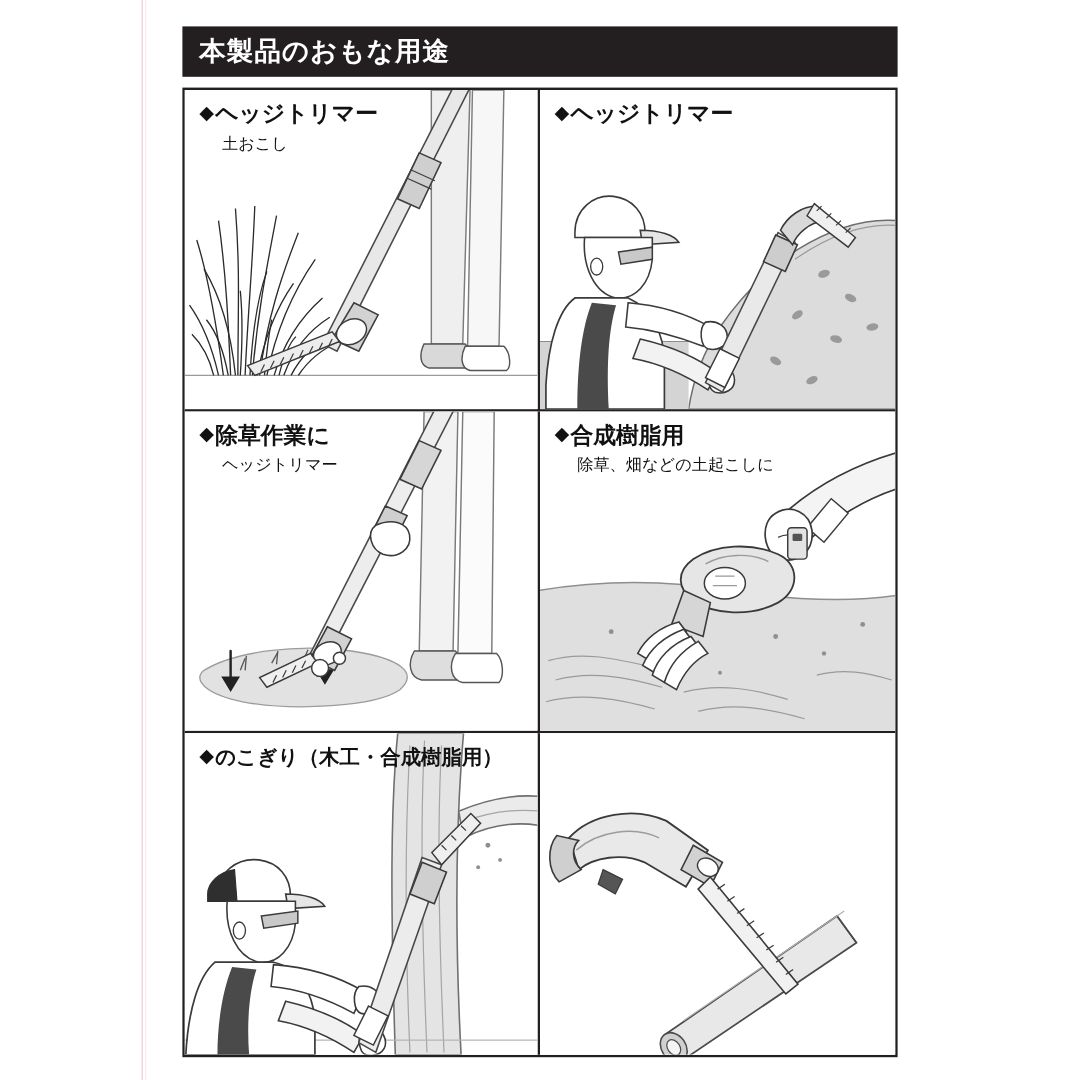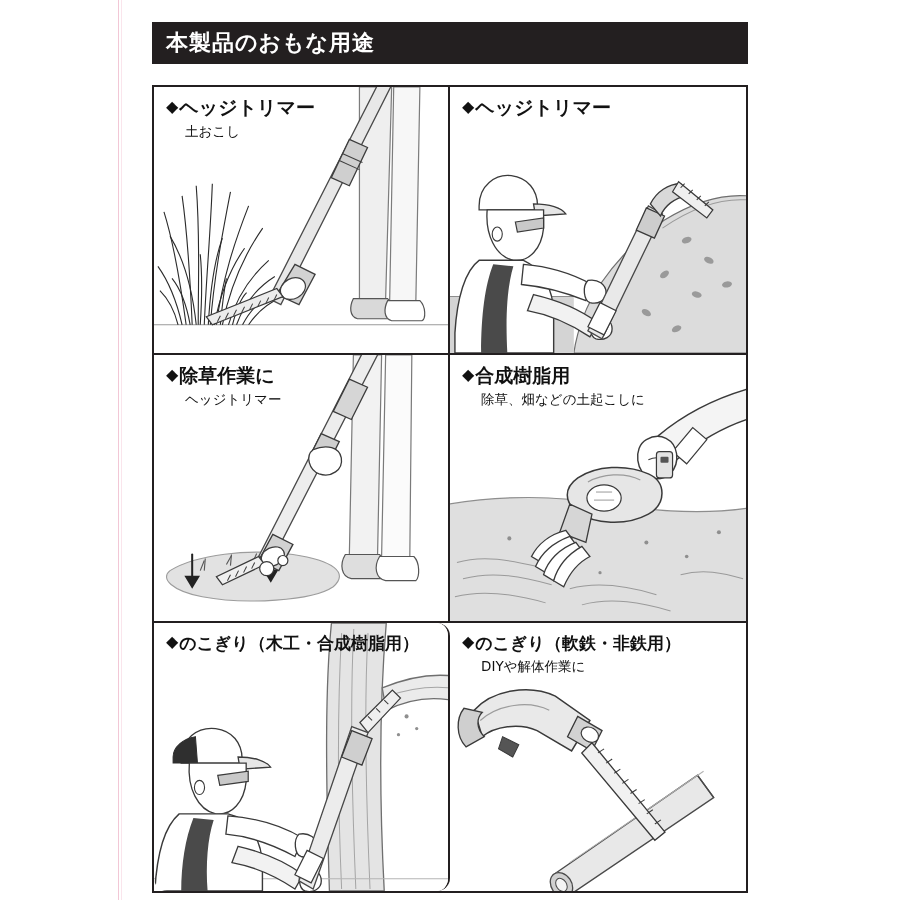--- a/index.html
+++ b/index.html
@@ -54,40 +54,40 @@
   .header-title {
     color: #ffffff;
     font-size: 22px;
     font-weight: bold;
     letter-spacing: 1px;
     font-family: "DejaVu Sans", "Liberation Sans", sans-serif;
   }
 
   
   .grid {
-    margin-top: 21px;
+    margin-top: 9px;
     border: 2px solid #231f20;
     border-bottom: 2px solid #231f20;
     display: grid;
     grid-template-columns: 1fr 1fr;
     grid-template-rows: 268px 268px 268px;
     width: 596px;
     box-sizing: border-box;
     background: #ffffff;
   }
   .cell {
     position: relative;
     overflow: hidden;
     border-right: 2px solid #231f20;
     border-bottom: 2px solid #231f20;
     box-sizing: border-box;
     background: #fff;
   }
   .cell:nth-child(2n) { border-right: none; }
-  .cell:nth-child(5), .cell:nth-child(6) { border-bottom: none; border-radius: 13px; }
+  .cell:nth-child(5), .cell:nth-child(6) { border-bottom: none; }
 
   .caption {
     position: relative;
     z-index: 5;
     padding: 10px 0 0 12px;
     pointer-events: none;
   }
   .cap-title {
     font-size: 19px;
     font-weight: bold;
@@ -496,22 +496,16 @@
               <path d="M164 148 L170 144"></path>
                 <path d="M172 158 L178 154"></path>
               <path d="M180 168 L186 164"></path>
                 <path d="M188 178 L194 174"></path>
               <path d="M196 188 L202 184"></path>
                 <path d="M204 198 L210 194"></path>
             </g>
           </g>
         </svg>
       </div>
-      <div class="caption">
-        <div class="cap-title small">
-          <span class="diamond">◆</span><span>のこぎり（軟鉄・非鉄用）</span>
-        </div>
-        <div class="cap-sub">DIYや解体作業に</div>
-      </div>
     </div>
 
   </div>
 </div>
 
 </body></html>

